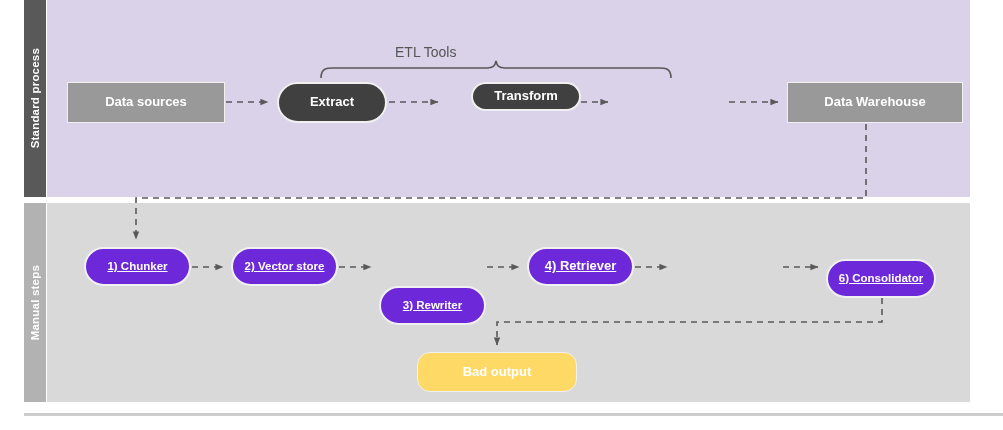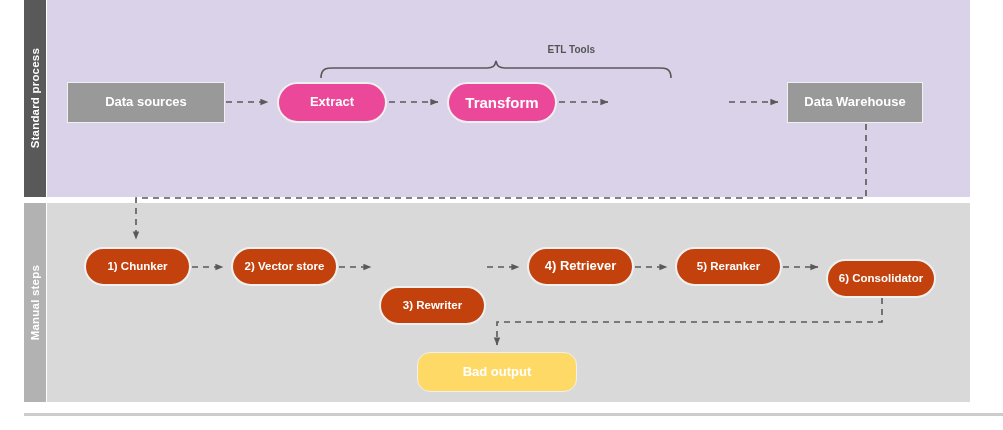--- a/index.html
+++ b/index.html
@@ -22,43 +22,43 @@
   #strip-manual{left:24px;top:203px;width:22px;height:199px;background:#b2b2b2;}
 
   
   .node{position:absolute;display:flex;align-items:center;justify-content:center;
         text-align:center;color:#ffffff;font-weight:bold;line-height:1.15;
         box-sizing:border-box;}
   .node.rect{border:1px solid #f0f0f0;}
   .node.pill{border:2px solid #f0f0f0;border-radius:999px;}
 
   .n-gray{background:#999999;}
-  .n-pink{background:#ec4899;}
-  .n-lightgray{background:#c2410c;}
+  .n-pink{background:#404040;}
+  .n-lightgray{background:#6d28d9;text-decoration:underline;}
   .n-yellow{background:#ffd966;}
 
   
   #node-data-sources{left:67px;top:82px;width:158px;height:41px;font-size:13px;}
   #node-extract   {left:277px;top:82px;width:110px;height:41px;font-size:13px;}
-  #node-transform {left:447px;top:82px;width:110px;height:41px;font-size:15px;}
+  #node-transform {left:471px;top:82px;width:110px;height:29px;font-size:13px;}
   #node-load      {left:617px;top:82px;width:110px;height:41px;font-size:13px;}
-  #node-warehouse {left:787px;top:82px;width:136px;height:41px;font-size:13px;}
+  #node-warehouse {left:787px;top:82px;width:176px;height:41px;font-size:13px;}
 
   #node-chunker      {left:84px;top:247px;width:107px;height:39px;font-size:11.5px;}
   #node-vectorstore  {left:231px;top:247px;width:107px;height:39px;font-size:11.5px;text-align:right;}
   #node-rewriter     {left:379px;top:247px;width:107px;height:39px;font-size:11.5px;margin-top:39px;}
   #node-retriever    {left:527px;top:247px;width:107px;height:39px;font-size:13px;}
   #node-reranker     {left:675px;top:247px;width:107px;height:39px;font-size:11.5px;}
   #node-consolidator {left:826px;top:247px;width:110px;height:39px;font-size:11.5px;margin-top:12px;}
 
   #node-bad-output{left:417px;top:352px;width:160px;height:40px;font-size:13px;border-radius:13px;}
 
   
-  #etl-label{position:absolute;left:395px;top:44px;width:200px;text-align:right;
-             font-size:10px;font-weight:bold;color:#555555;}
+  #etl-label{position:absolute;left:395px;top:44px;width:200px;text-align:left;
+             font-size:14px;font-weight:normal;color:#555555;}
 
   
   #wires{position:absolute;left:0;top:0;width:1003px;height:430px;pointer-events:none;}
 
   #bottom-rule{position:absolute;left:24px;top:413px;width:979px;height:3px;background:#cccccc;}
 </style>
 </head>
 <body>
 
 <div class="canvas">
@@ -114,21 +114,20 @@
   <div class="node rect n-gray" id="node-warehouse">Data Warehouse</div>
 
   <div class="node pill n-lightgray" id="node-chunker">1) Chunker</div>
 
   <div class="node pill n-lightgray" id="node-vectorstore">2) Vector store</div>
 
   <div class="node pill n-lightgray" id="node-rewriter">3) Rewriter</div>
 
   <div class="node pill n-lightgray" id="node-retriever">4) Retriever</div>
 
-  <div class="node pill n-lightgray" id="node-reranker">5) Reranker</div>
 
   <div class="node pill n-lightgray" id="node-consolidator">6) Consolidator</div>
 
   <div class="node rect n-yellow" id="node-bad-output">Bad output</div>
 
   <div id="bottom-rule"></div>
 
 </div>
 
 </body></html>

